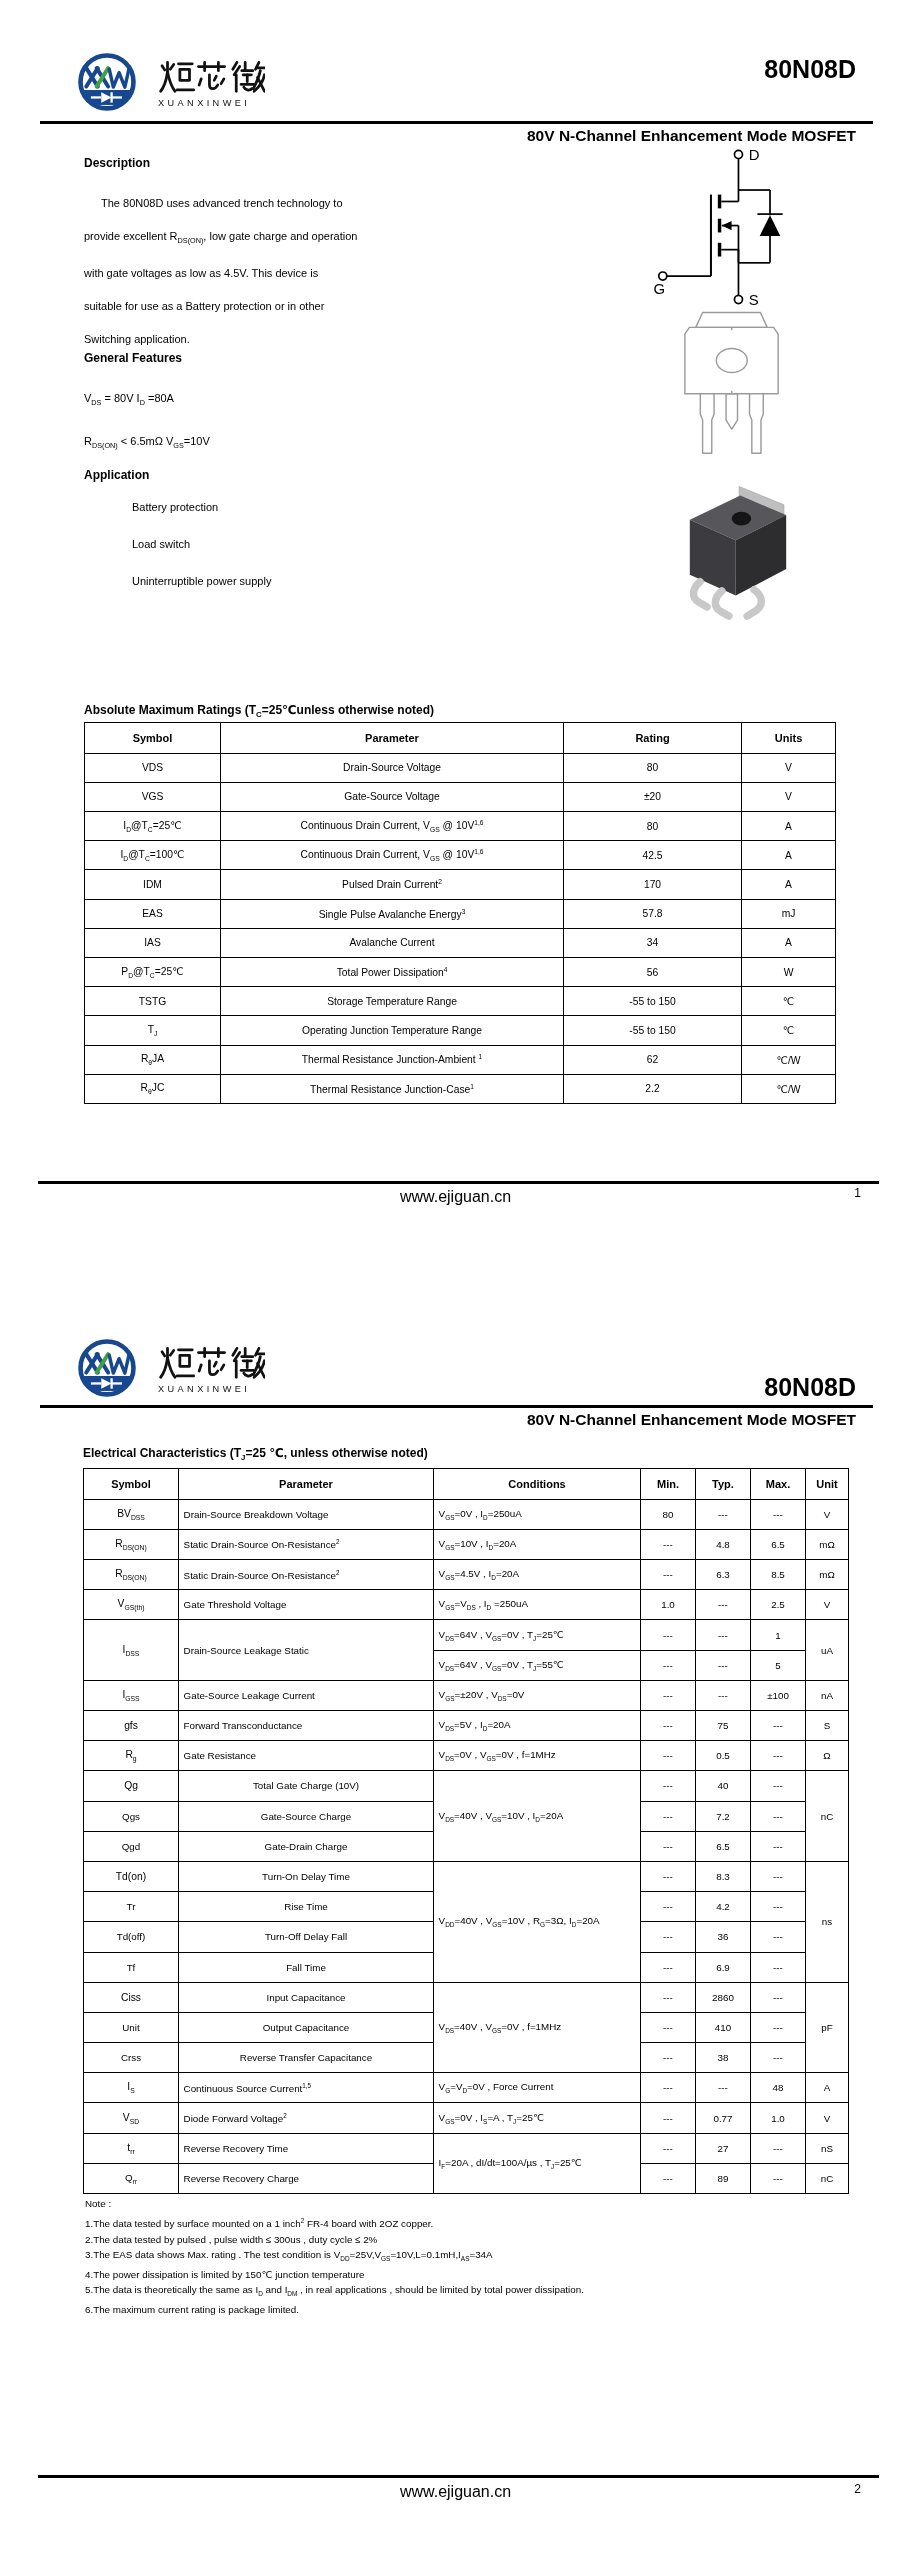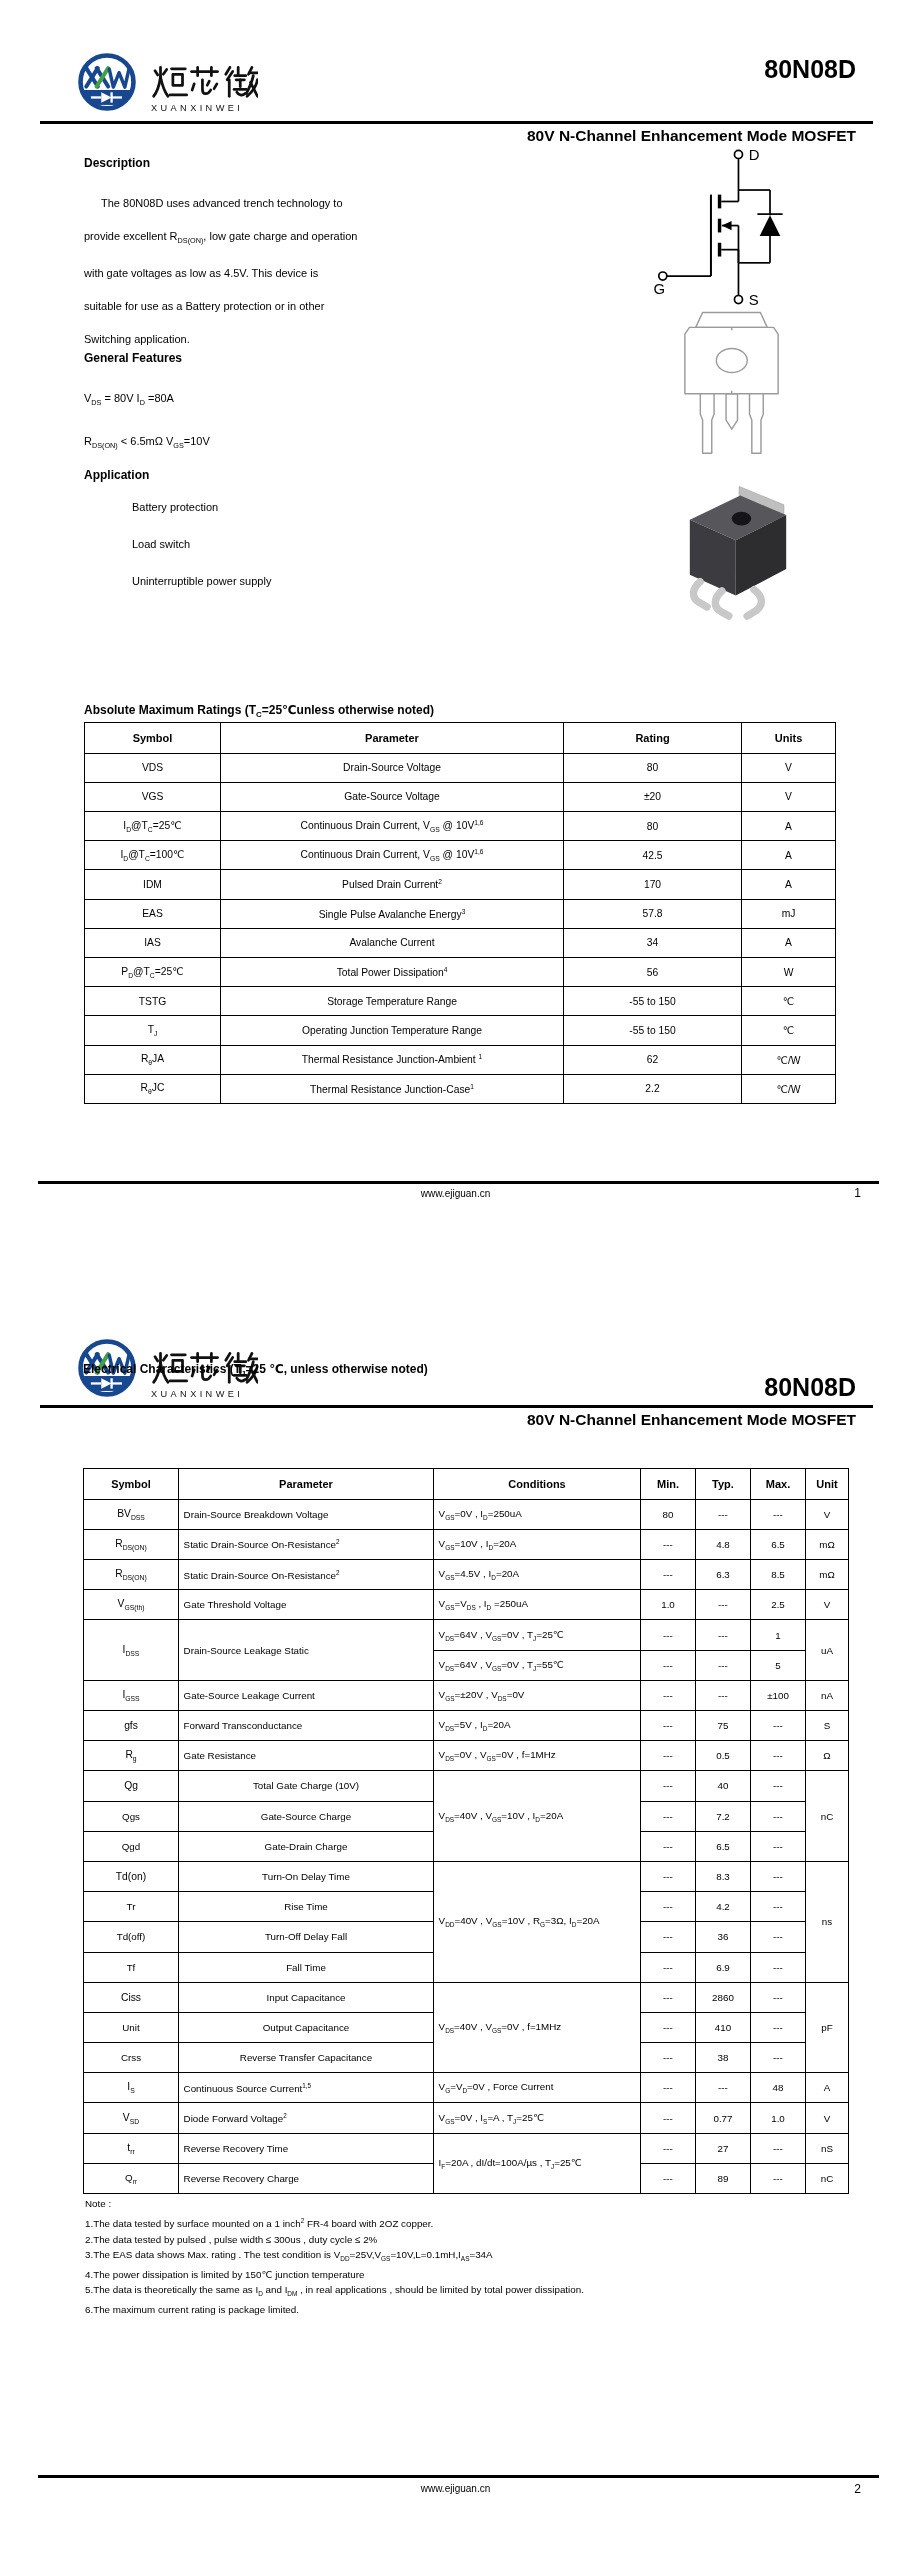--- a/index.html
+++ b/index.html
@@ -21,24 +21,24 @@
   .dtable th,.dtable td{border-left:1.1px solid #000;border-right:1.1px solid #000;
       border-top:1.7px solid #000;border-bottom:1.7px solid #000;
       text-align:center;vertical-align:middle;padding:1.1px 4.6px;overflow:hidden;}
   .dtable th{font-size:11px;font-weight:bold;}
   .t1 th{height:27.5px;}
   .t1 td{height:26px;font-size:10.3px;margin-left:48px;}
   .t2 th{height:27.5px;}
   .t2 td{height:27px;font-size:9.8px;}
   .t2 td.c-sym{font-size:10.3px;}
   .al-left{text-align:left !important;}
-  .brand{display:flex;gap:14px;align-items:flex-end;}
+  .brand{display:flex;gap:21px;align-items:flex-start;}
   .brand-text{margin-top:9.2px;}
   .brand-en{font-size:9.2px;letter-spacing:3.4px;color:#111;margin-top:1.7px;white-space:nowrap;}
-  .footer-site{width:100%;text-align:center;font-size:10px;}
+  .footer-site{width:100%;text-align:center;font-size:16px;}
   .footer-page{font-size:12px;}
   .note-h{font-size:9.8px;}
   .notes .li{font-size:9.8px;line-height:15.5px;}
   svg text{font-family:"Liberation Sans","DejaVu Sans",sans-serif;}
 </style>
 </head>
 <body>
 
 <div id="sheet">
 
@@ -336,21 +336,21 @@
           </g>
         </g>
       </svg>
       <div class="brand-en">XUANXINWEI</div>
     </div>
   </div>
   <div class="abs part-number" style="right:55px;top:1373px;">80N08D</div>
   <div class="abs rule" style="left:40px;top:1405px;width:833px;"></div>
   <div class="abs subtitle" style="right:55px;top:1411px;">80V N-Channel Enhancement Mode MOSFET</div>
 
-  <div class="abs sec-h" style="left:83px;top:1362px;text-align:center;">Electrical Characteristics (T<sub>J</sub>=25 ℃, unless otherwise noted)</div>
+  <div class="abs sec-h" style="left:83px;top:1446px;text-align:center;">Electrical Characteristics (T<sub>J</sub>=25 ℃, unless otherwise noted)</div>
   <table class="abs dtable t2" style="left:83px;top:1468px;width:763px;">
       <colgroup>
         <col style="width: 95px;">
         <col style="width: 255px;">
         <col style="width: 207px;">
         <col style="width: 55px;">
         <col style="width: 55px;">
         <col style="width: 55px;">
         <col style="width: 43px;">
       </colgroup>

